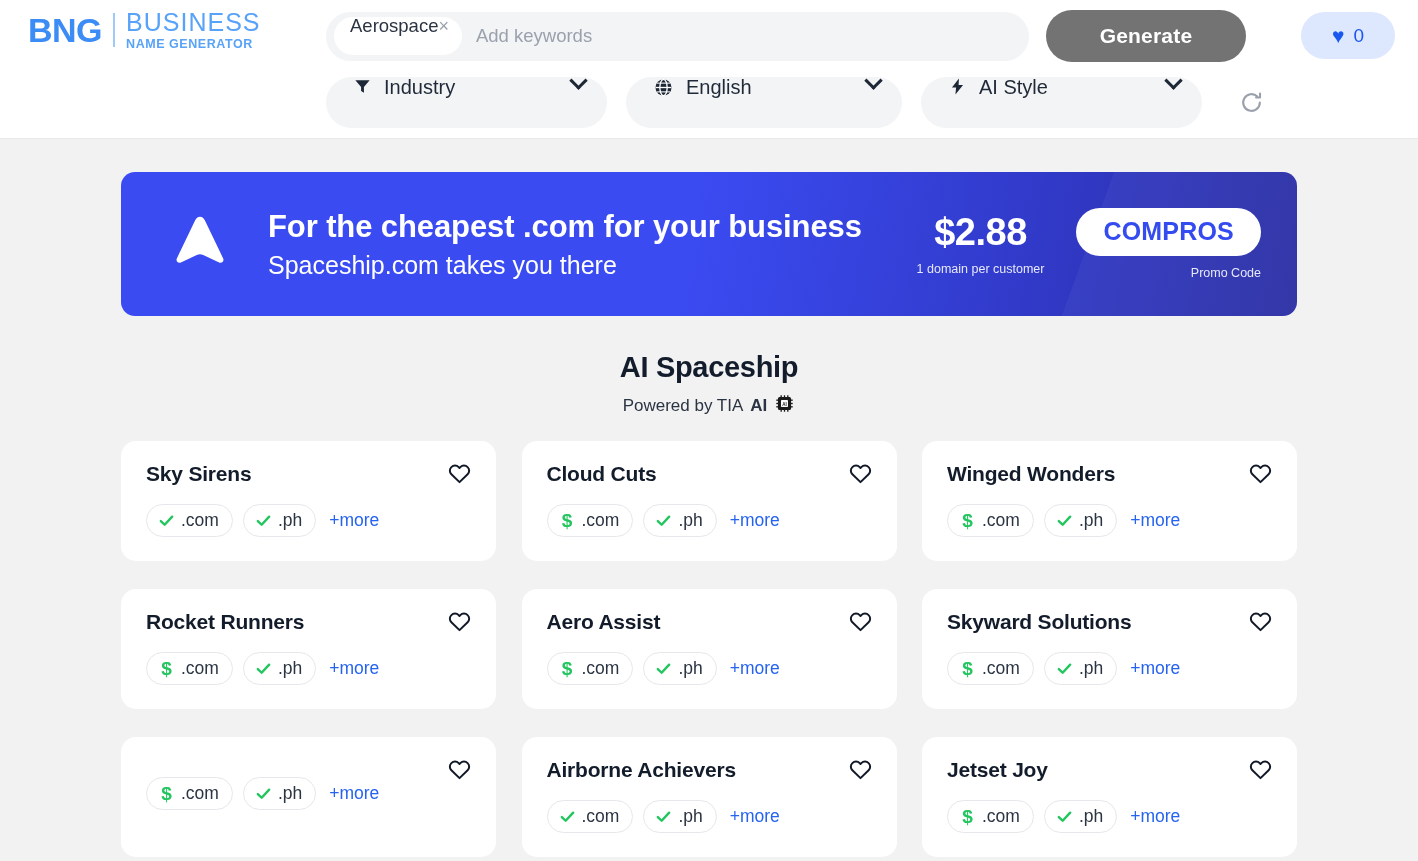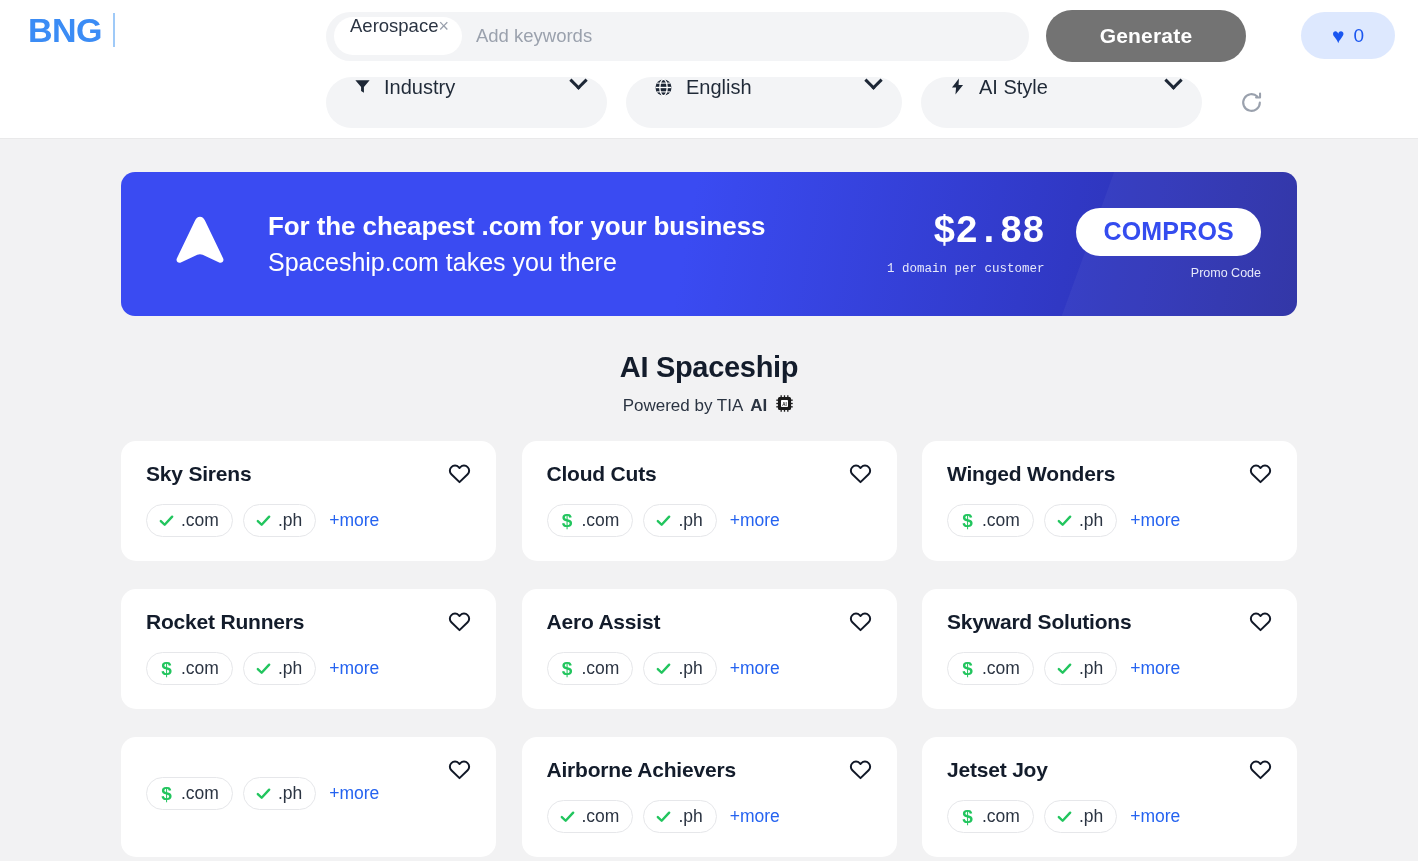--- a/index.html
+++ b/index.html
@@ -222,39 +222,38 @@
   }
   .banner-logo {
     margin-left: 39px;
     width: 80px; height: 80px;
     flex: none;
     display: flex; align-items: center; justify-content: center;
   }
   .banner-text { margin-left: 28px; flex: 1; }
   .banner-title {
     color: #ffffff;
-    font-size: 26px;
+    font-size: 31px;
     font-weight: 700;
     line-height: 1.28;
     letter-spacing: -0.1px;
   }
   .banner-sub {
     color: #ffffff;
     font-size: 25px;
     font-weight: 400;
     line-height: 1.28;
     margin-top: 2px;
   }
   .banner-price-block {
     display: flex;
     flex-direction: column;
-    align-items: flex-end;
+    align-items: center;
     margin-right: 32px;
     flex: none;
-    font-family: Liberation Mono, monospace;
   }
   .banner-price {
     color: #ffffff;
     font-size: 38px;
     font-weight: 700;
     line-height: 1;
     letter-spacing: -0.5px;
   }
   .banner-price-note {
     color: #e6e8fb;
@@ -385,20 +384,24 @@
   }
 </style>
 </head>
 <body>
 
 <div class="header">
 
   <div class="logo">
     <div class="logo-mark">BNG</div>
     <div class="logo-divider"></div>
+    <div class="logo-text">
+      <span class="logo-text-top">BUSINESS</span>
+      <span class="logo-text-bottom">NAME GENERATOR</span>
+    </div>
   </div>
 
   <div class="search-row">
     <div class="search-box">
       <div class="chip">
         <span class="chip-label">Aerospace</span>
         <span class="chip-close">×</span>
       </div>
       <input class="search-input" type="text" placeholder="Add keywords" style="">
     </div>

